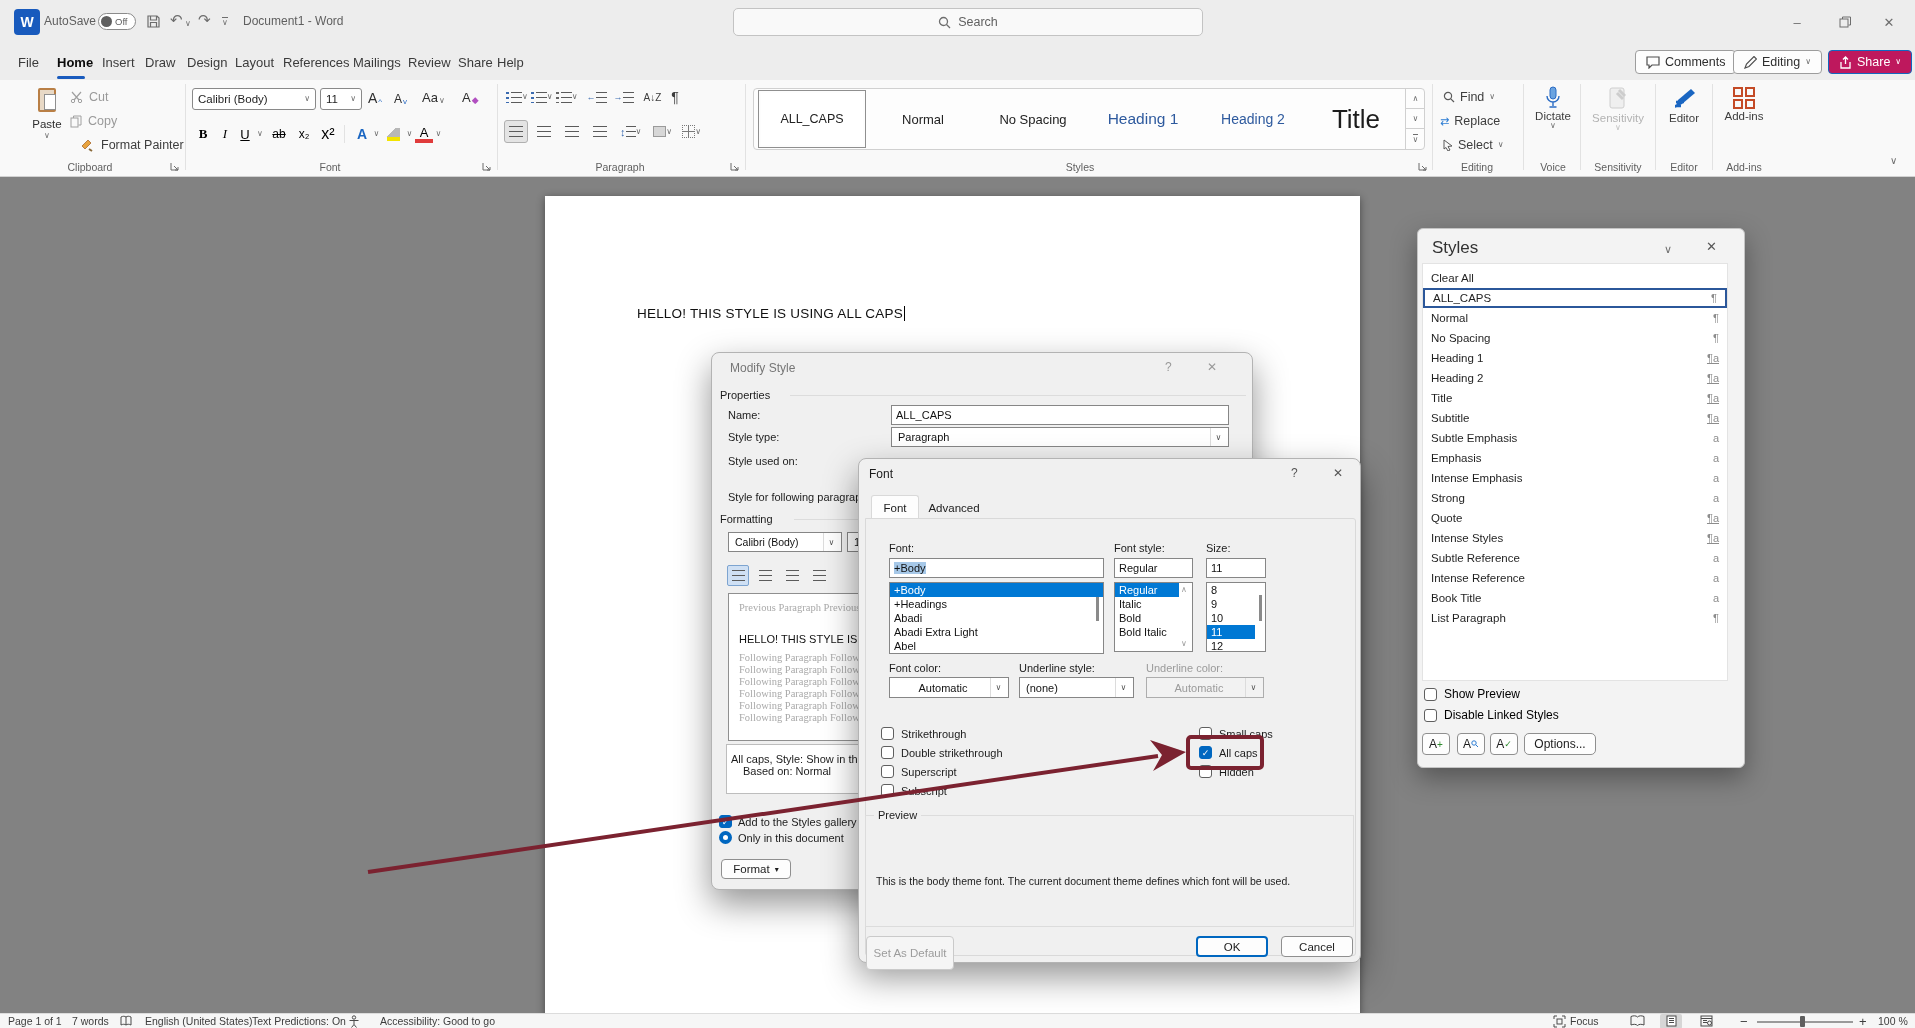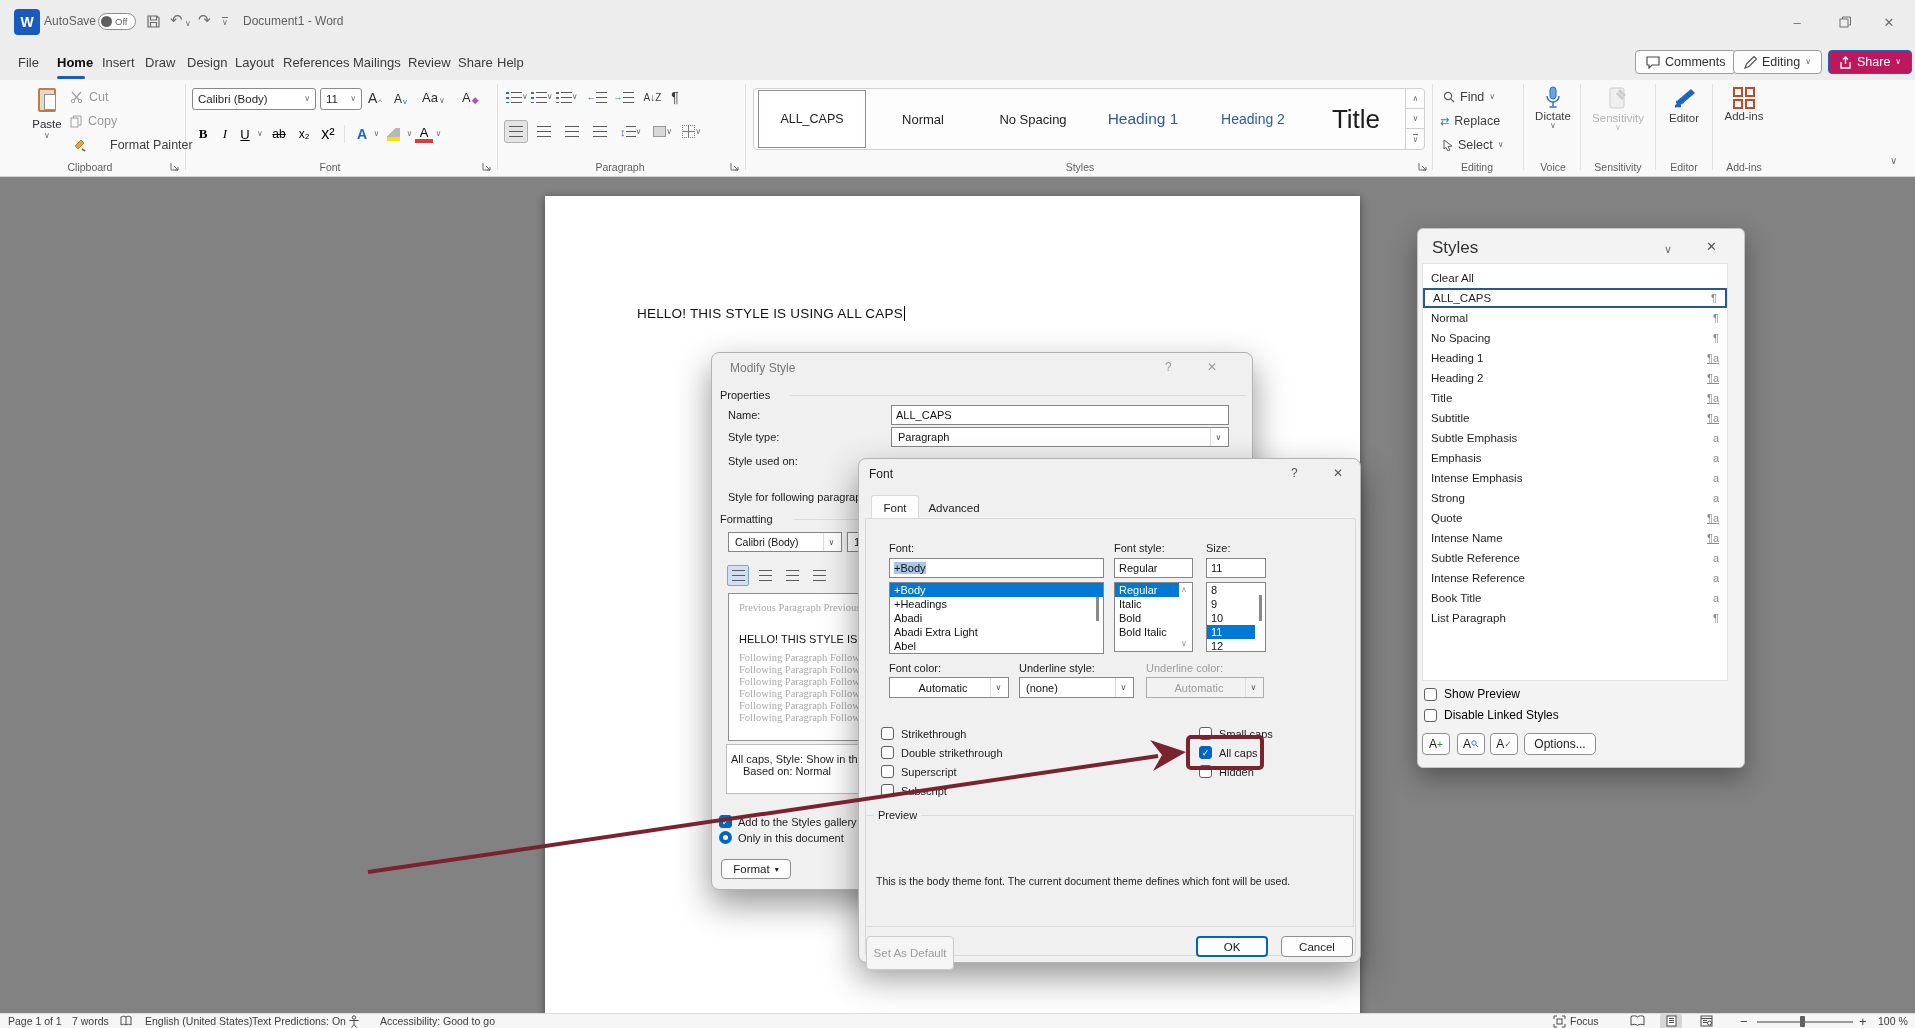--- a/index.html
+++ b/index.html
@@ -92,20 +92,27 @@
     <div class="ab" style="left:146px;top:14px">
       <svg width="15" height="15" viewBox="0 0 15 15">
           <path d="M2 2h9l2 2v9H2z M4.5 2v4h6V2 M4.5 13V8.5h6V13" fill="none" stroke="#6d6d6d" stroke-width="1.2"></path>
         </svg>
     </div>
     <span class="ab qat" style="left:170px;top:11px">↶</span>
     <span class="ab cv" style="left:185px;top:20px">∨</span>
     <span class="ab qat" style="left:198px;top:11px">↷</span>
     <span class="ab cv" style="left:222px;top:17px;border-top:1px solid #6e6e6e;padding-top:1px">∨</span>
     <span class="ab" style="left:243px;top:14px">Document1 - Word</span>
+    <div class="ab fx search">
+      <svg width="13" height="13" viewBox="0 0 13 13">
+          <circle cx="5.5" cy="5.5" r="4" fill="none" stroke="#6e6e6e" stroke-width="1.3"></circle>
+          <path d="M8.5 8.5L12 12" stroke="#6e6e6e" stroke-width="1.3"></path>
+        </svg>
+      <span>Search</span>
+    </div>
     <span class="ab ctr winbtn" style="left:1782px;top:9px">–</span>
     <div class="ab ctr winbtn" style="left:1830px;top:9px">
       <svg width="12" height="12" viewBox="0 0 12 12">
           <rect x="1" y="3" width="8" height="8" fill="none" stroke="#6e6e6e"></rect>
           <path d="M3.5 3V1h8v8h-2" fill="none" stroke="#6e6e6e"></path>
         </svg>
     </div>
     <span class="ab ctr winbtn" style="left:1874px;top:9px">✕</span>
   </div>
 
@@ -171,21 +178,21 @@
         </svg>
       <span>Cut</span>
     </div>
     <div class="ab fx ric gray" style="left:70px;top:34px;gap:6px">
       <svg width="12" height="13" viewBox="0 0 12 13">
           <rect x="1" y="3" width="7" height="9" fill="none" stroke="#a0a0a0"></rect>
           <path d="M3.5 3V1H11v9H8.5" fill="none" stroke="#a0a0a0"></path>
         </svg>
       <span>Copy</span>
     </div>
-    <div class="ab fx ric" style="left:74px;top:58px;gap:22px">
+    <div class="ab fx ric" style="left:81px;top:58px;gap:6px">
       <svg width="14" height="13" viewBox="0 0 14 13">
           <path d="M1 7l6-6 3 3-6 6z" fill="#e8a33d" stroke="#b97f45"></path>
           <path d="M8 10l3 2" stroke="#8a6a3a" stroke-width="2"></path>
         </svg>
       <span>Format Painter</span>
     </div>
     <div class="ab glabel" style="left:40px;width:100px">Clipboard</div>
     <div class="ab" style="left:170px;top:82px">
         <svg width="9" height="9" viewBox="0 0 9 9">
           <path d="M1 1v7h7M4 4l4 4M8 5v3H5" fill="none" stroke="#6b6b6b"></path>
@@ -461,21 +468,21 @@
         </div>
       <div class="sp-item">
           <span>Strong</span>
           <span class="spmark">a</span>
         </div>
       <div class="sp-item">
           <span>Quote</span>
           <span class="spmark lk">¶a</span>
         </div>
       <div class="sp-item">
-          <span>Intense Name</span>
+          <span>Intense Styles</span>
           <span class="spmark lk">¶a</span>
         </div>
       <div class="sp-item">
           <span>Subtle Reference</span>
           <span class="spmark">a</span>
         </div>
       <div class="sp-item">
           <span>Intense Reference</span>
           <span class="spmark">a</span>
         </div>

